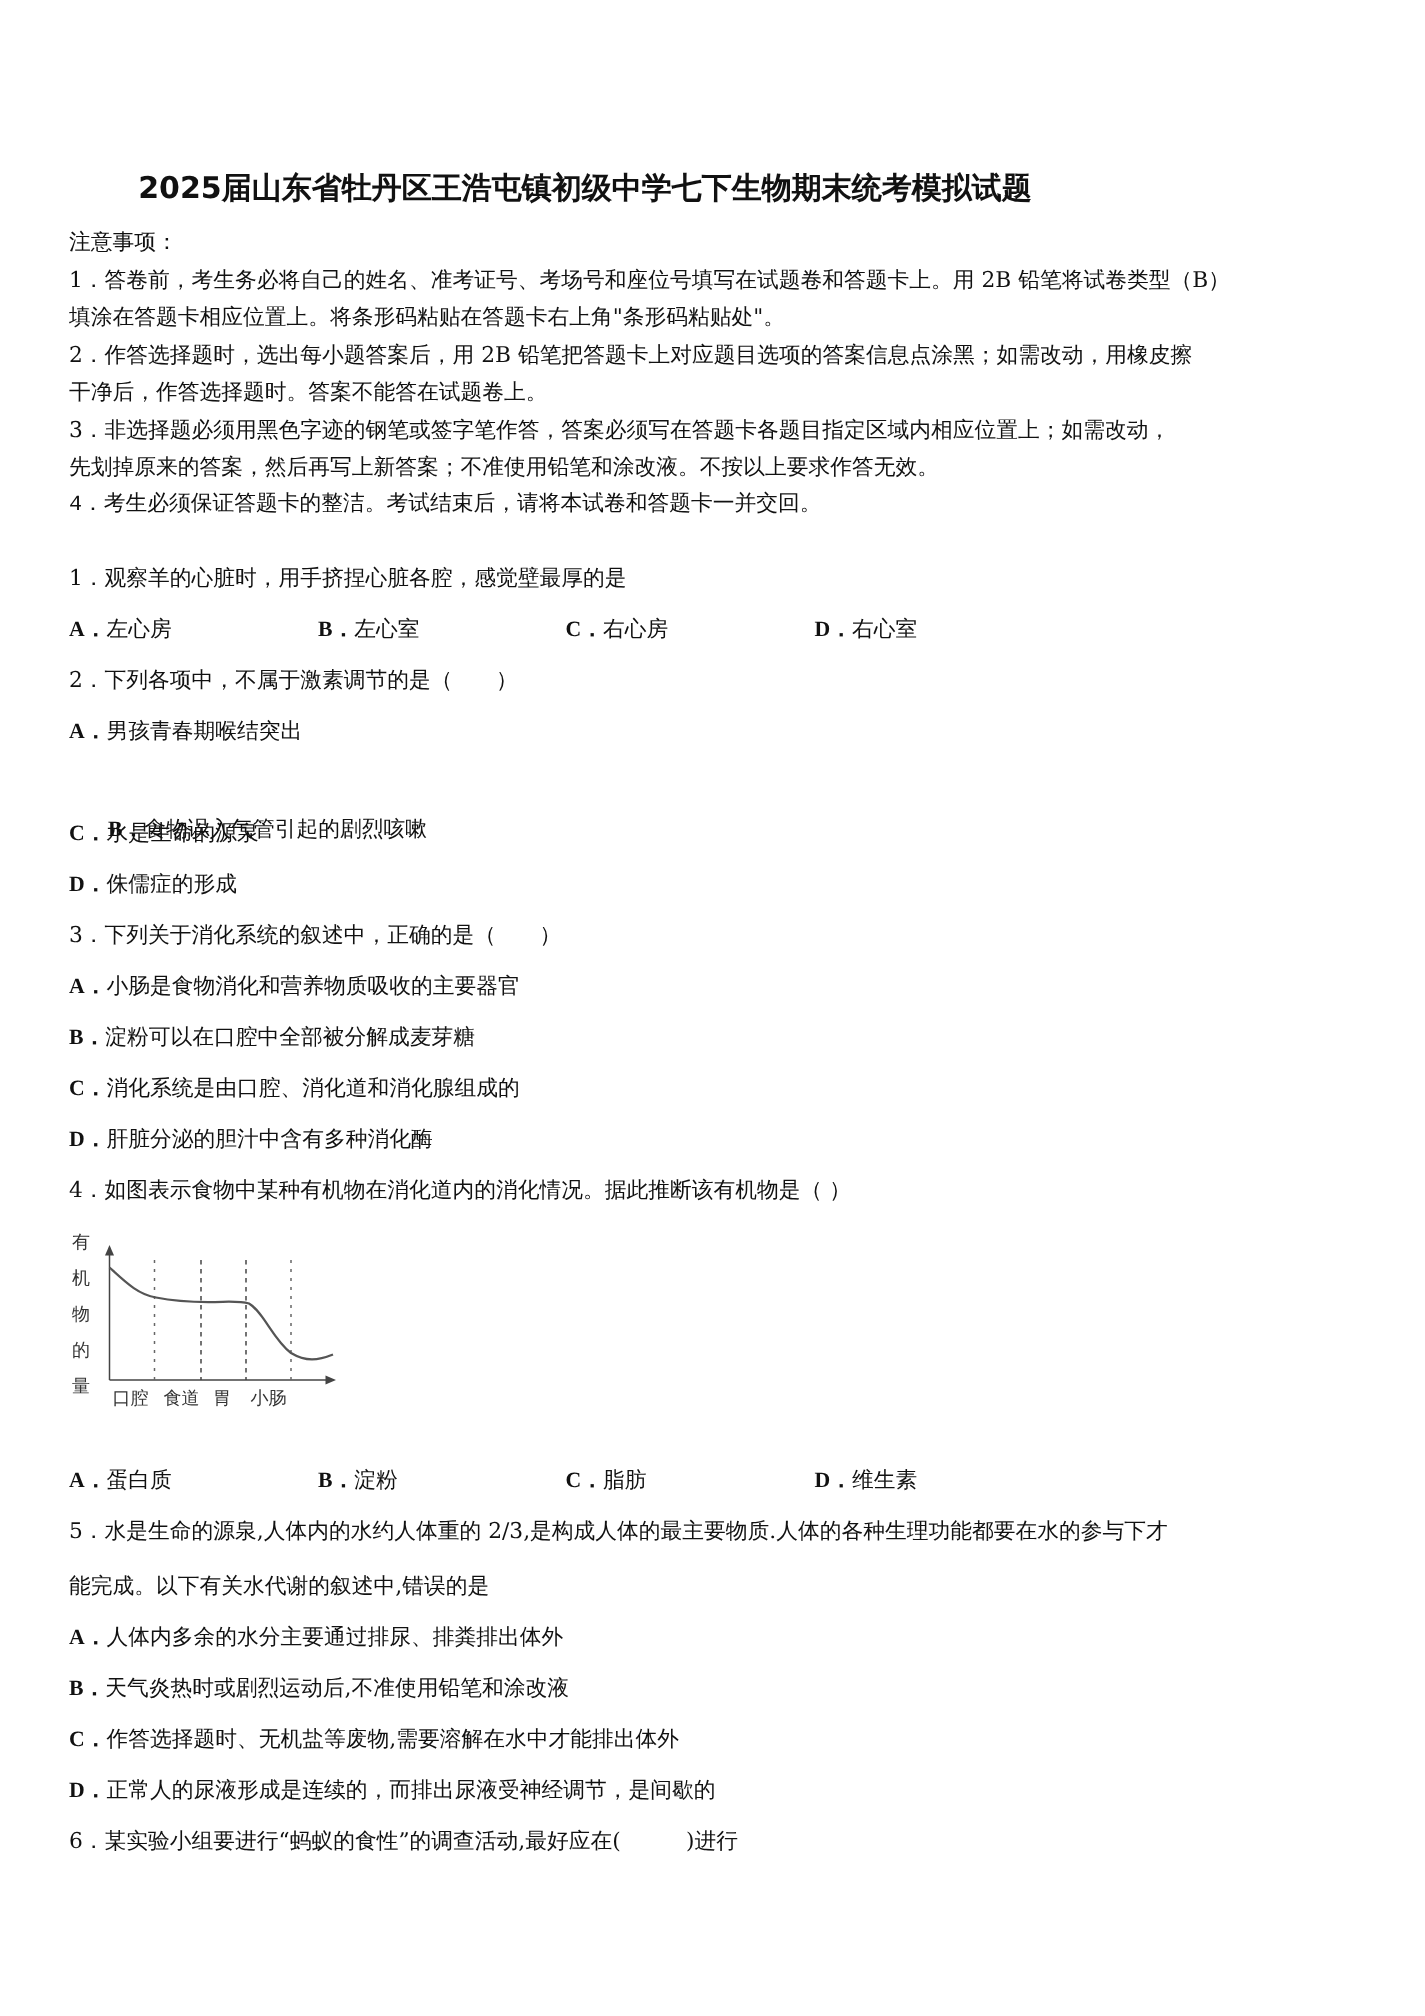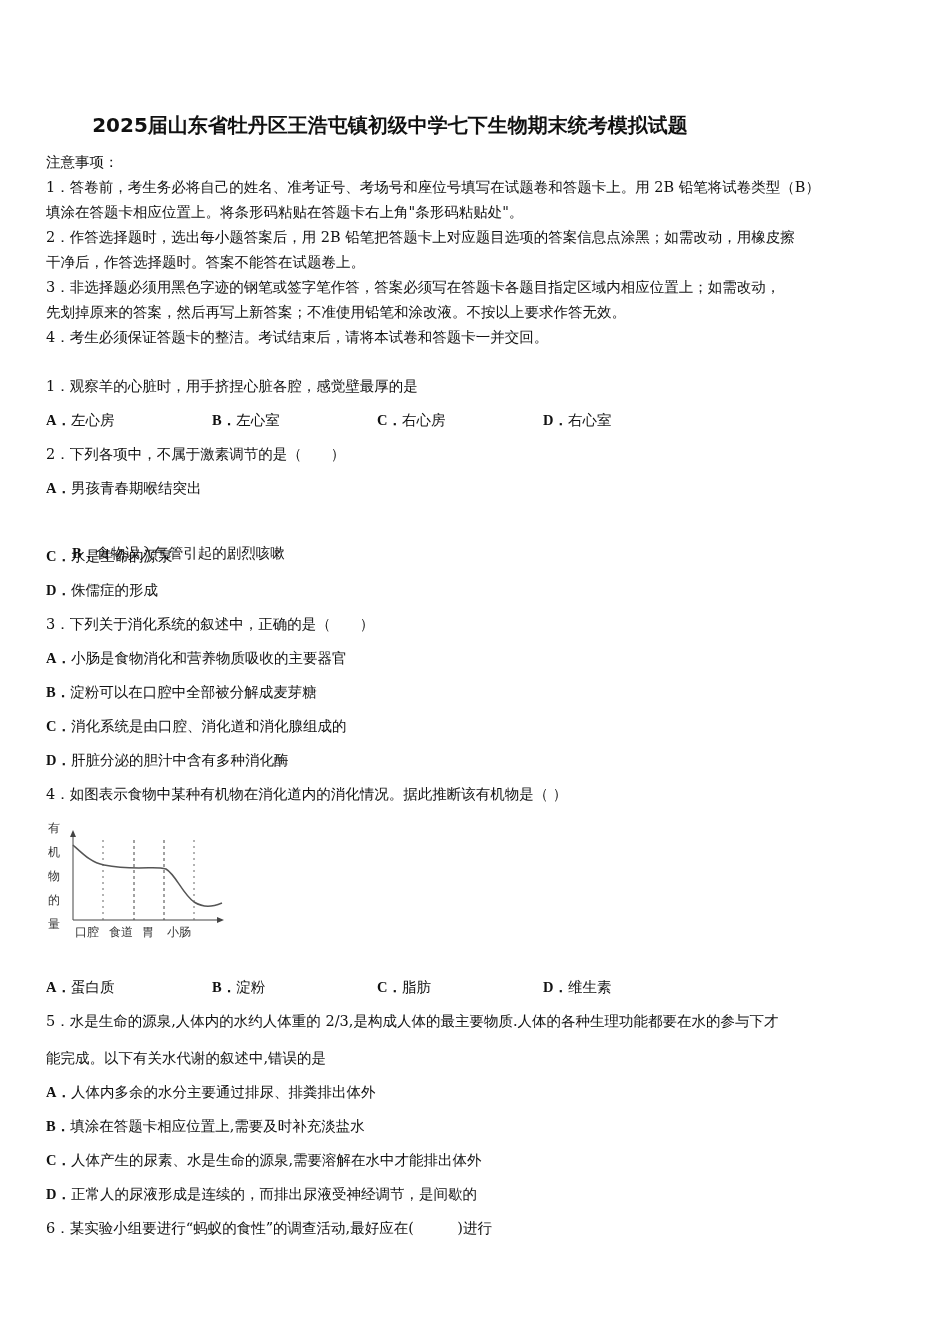--- a/index.html
+++ b/index.html
@@ -20,21 +20,21 @@
 
 <div class="title">2025届山东省牡丹区王浩屯镇初级中学七下生物期末统考模拟试题</div>
 
 <div class="line" style="top:152px;">注意事项：</div>
 <div class="line" style="top:177px;">1．答卷前，考生务必将自己的姓名、准考证号、考场号和座位号填写在试题卷和答题卡上。用 2B 铅笔将试卷类型（B）</div>
 <div class="line" style="top:202px;">填涂在答题卡相应位置上。将条形码粘贴在答题卡右上角"条形码粘贴处"。</div>
 <div class="line" style="top:227px;text-align:center;">2．作答选择题时，选出每小题答案后，用 2B 铅笔把答题卡上对应题目选项的答案信息点涂黑；如需改动，用橡皮擦</div>
 <div class="line" style="top:252px;">干净后，作答选择题时。答案不能答在试题卷上。</div>
 <div class="line" style="top:277px;">3．非选择题必须用黑色字迹的钢笔或签字笔作答，答案必须写在答题卡各题目指定区域内相应位置上；如需改动，</div>
 <div class="line" style="top:302px;">先划掉原来的答案，然后再写上新答案；不准使用铅笔和涂改液。不按以上要求作答无效。</div>
-<div class="line" style="top:327px;">4．考生必须保证答题卡的整洁。考试结束后，请将本试卷和答题卡一并交回。</div>
+<div class="line" style="top:327px;font-family:Liberation Mono, monospace;">4．考生必须保证答题卡的整洁。考试结束后，请将本试卷和答题卡一并交回。</div>
 
 <div class="line" style="top:376px;">1．观察羊的心脏时，用手挤捏心脏各腔，感觉壁最厚的是</div>
 <div class="opts-row" style="top:410px;">
   <span class="opt" style="left:0px;"><span class="opt-label">A．</span><span>左心房</span></span>
   <span class="opt" style="left:166px;"><span class="opt-label">B．</span><span>左心室</span></span>
   <span class="opt" style="left:331px;"><span class="opt-label">C．</span><span>右心房</span></span>
   <span class="opt" style="left:497px;"><span class="opt-label">D．</span><span>右心室</span></span>
 </div>
 
 <div class="line" style="top:444px;">2．下列各项中，不属于激素调节的是（　　）</div>
@@ -82,17 +82,17 @@
 <div class="opts-row" style="top:977px;">
   <span class="opt" style="left:0px;"><span class="opt-label">A．</span><span>蛋白质</span></span>
   <span class="opt" style="left:166px;"><span class="opt-label">B．</span><span>淀粉</span></span>
   <span class="opt" style="left:331px;"><span class="opt-label">C．</span><span>脂肪</span></span>
   <span class="opt" style="left:497px;"><span class="opt-label">D．</span><span>维生素</span></span>
 </div>
 
 <div class="line" style="top:1011px;">5．水是生命的源泉,人体内的水约人体重的 2/3,是构成人体的最主要物质.人体的各种生理功能都要在水的参与下才</div>
 <div class="line" style="top:1048px;">能完成。以下有关水代谢的叙述中,错误的是</div>
 <div class="line" style="top:1082px;"><span class="opt-label">A．</span><span>人体内多余的水分主要通过排尿、排粪排出体外</span></div>
-<div class="line" style="top:1116px;"><span class="opt-label">B．</span><span>填涂在答题卡相应位置上,需要及时补充淡盐水</span></div>
-<div class="line" style="top:1150px;"><span class="opt-label">C．</span><span>人体产生的尿素、水是生命的源泉,需要溶解在水中才能排出体外</span></div>
+<div class="line" style="top:1116px;"><span class="opt-label">B．</span><span>天气炎热时或剧烈运动后,不准使用铅笔和涂改液</span></div>
+<div class="line" style="top:1150px;"><span class="opt-label">C．</span><span>作答选择题时、无机盐等废物,需要溶解在水中才能排出体外</span></div>
 <div class="line" style="top:1184px;"><span class="opt-label">D．</span><span>正常人的尿液形成是连续的，而排出尿液受神经调节，是间歇的</span></div>
 
 <div class="line" style="top:1218px;">6．某实验小组要进行“蚂蚁的食性”的调查活动,最好应在(　　　)进行</div>
 
 </body></html>

